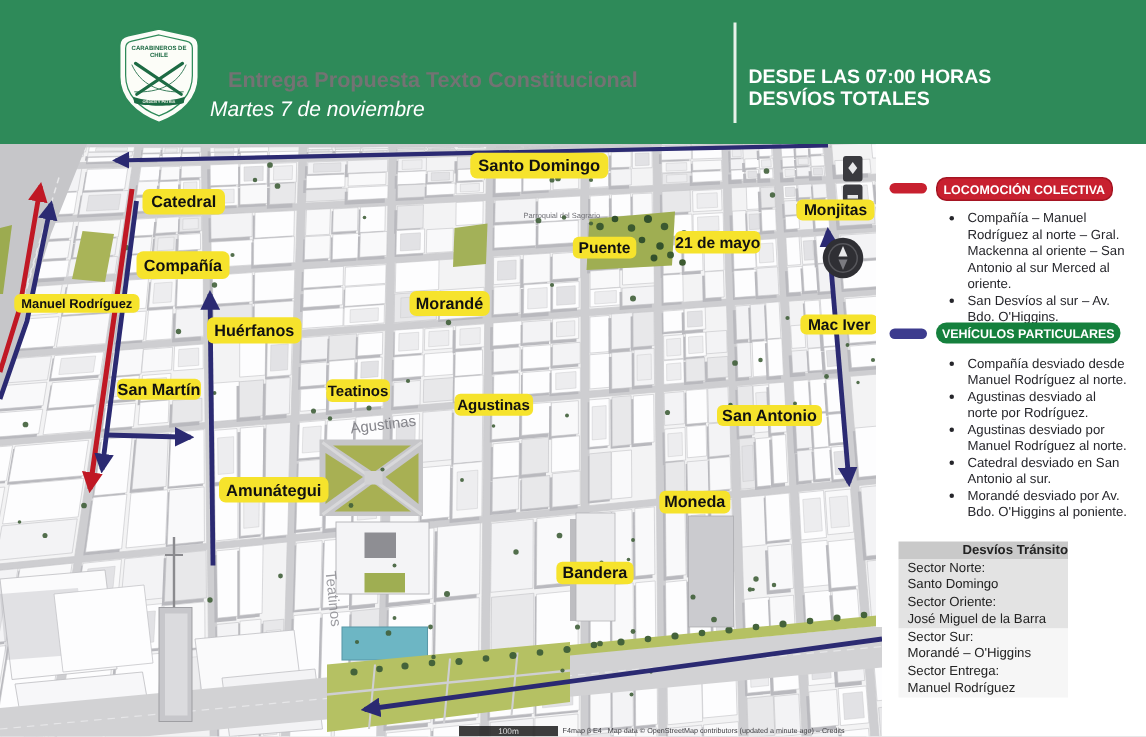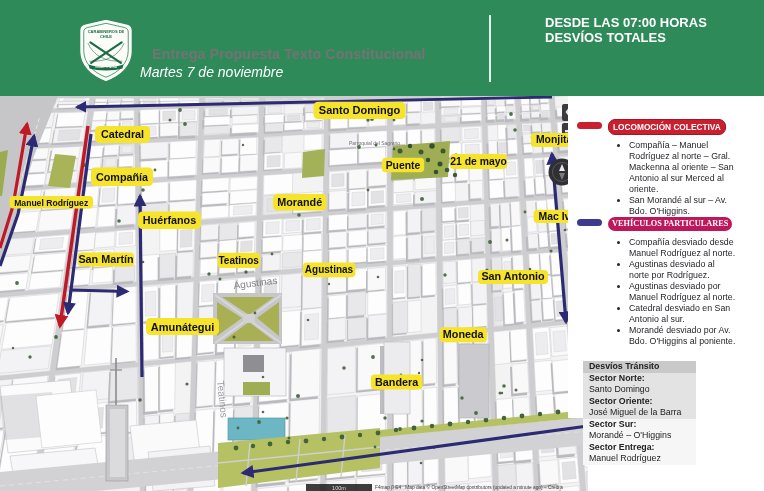--- a/index.html
+++ b/index.html
@@ -1,22 +1,22 @@
 <!DOCTYPE html>
 <html><head>
 <meta charset="utf-8">
 <style>
   html,body{margin:0;padding:0;}
   body{width:764px;height:491px;overflow:hidden;font-family:"Liberation Sans",sans-serif;background:#fff;}
   .page{position:relative;width:764px;height:491px;overflow:hidden;}
   .hdr{position:absolute;left:0;top:0;width:764px;height:96px;background:#2e8a59;}
   .map{position:absolute;left:0;top:96px;width:588px;height:395px;}
-  .side{position:absolute;left:568px;top:96px;width:176px;height:322px;background:#fff;}
+  .side{position:absolute;left:584px;top:96px;width:176px;height:322px;background:#fff;}
   .pill{display:inline-block;white-space:nowrap;color:#fff;font-weight:bold;font-size:8.3px;padding:1.5px 4px;border-radius:7px;line-height:10.5px;}
-  .b{font-weight:bold;}
+  .b{font-weight:normal;}
   ul.lst{margin:0;padding:0 0 0 13px;font-size:8.8px;line-height:11px;color:#26262b;}
   ul.lst li{margin-bottom:0;margin-left:43px;}
 </style>
 </head>
 <body>
 <div class="page">
 
 <div class="hdr"></div>
 
 <svg style="position:absolute;left:78px;top:18px" width="56" height="65" viewBox="0 0 68 78">
@@ -34,21 +34,21 @@
   <text x="34" y="60.8" text-anchor="middle" font-size="3.2" font-weight="bold" fill="#f5f5ee" font-family="Liberation Sans,sans-serif">ORDEN Y PATRIA</text>
 </svg>
 
 
 <div style="position:absolute;left:152px;top:46px;color:#737373;font-size:14.4px;font-weight:bold;">Entrega Propuesta Texto Constitucional</div>
 
 <div style="position:absolute;left:140px;top:63.5px;color:#fff;font-size:14px;font-style:italic;">Martes 7 de noviembre</div>
 
 <div style="position:absolute;left:489px;top:15px;width:1.5px;height:67px;background:#e8f2ea;"></div>
 
-<div style="position:absolute;left:499px;top:16px;color:#fff;font-size:13px;font-weight:bold;line-height:14.5px;margin-left:46px;">DESDE LAS 07:00 HORAS<br>DESVÍOS TOTALES</div>
+<div style="position:absolute;left:499px;top:44px;color:#fff;font-size:13px;font-weight:bold;line-height:14.5px;">DESDE LAS 07:00 HORAS<br>DESVÍOS TOTALES</div>
 
 <svg class="map" width="588" height="395" viewBox="0 0 588 395">
 
   <rect x="0" y="0" width="588" height="395" fill="#ceced1"></rect>
 
   <g>
 <polygon points="-1.9,2.2 90.0,1.8 88.6,11.4 -4.3,14.0" fill="#f3f3f4" stroke="#cccccf" stroke-width="0.5"></polygon>
 <polygon points="-2.4,4.8 25.8,4.7 25.2,8.0 -3.1,8.3" fill="#b9b9be"></polygon>
 <polygon points="-0.8,2.5 27.3,2.3 26.7,5.6 -1.5,6.0" fill="#f9f9fa" stroke="#c2c2c6" stroke-width="0.4"></polygon>
 <polygon points="3.3,3.0 23.0,2.8 22.6,5.2 2.8,5.4" fill="#e2e2e5" stroke="#c6c6ca" stroke-width="0.3"></polygon>
@@ -1544,36 +1544,36 @@
 
 </svg>
 
 <div class="side">
 
   <div style="position:absolute;left:9px;top:26px;width:25px;height:7px;border-radius:4px;background:#c8202f;"></div>
   <div style="position:absolute;left:40px;top:19.5px;"><span class="pill" style="background:#c8202f;border:1px solid #a51523;">LOCOMOCIÓN COLECTIVA</span></div>
 
   <ul class="lst" style="position:absolute;left:5px;top:44px;width:150px;">
     <li>Compañía – Manuel Rodríguez al norte – Gral. Mackenna al oriente – San Antonio al sur Merced al oriente.</li>
-    <li>San Morandé al sur – Av. Bdo. O'Higgins.</li>
+    <li>San Desvíos al sur – Av. Bdo. O'Higgins.</li>
   </ul>
 
   <div style="position:absolute;left:9px;top:123px;width:25px;height:7px;border-radius:4px;background:#3c3b8e;"></div>
-  <div style="position:absolute;left:40px;top:115.5px;"><span class="pill" style="background:#be185d;font-family:Liberation Serif, serif;">VEHÍCULOS PARTICULARES</span></div>
+  <div style="position:absolute;left:40px;top:115.5px;"><span class="pill" style="background:#15803d;">VEHÍCULOS PARTICULARES</span></div>
 
   <ul class="lst" style="position:absolute;left:5px;top:141px;width:150px;">
     <li>Compañía desviado desde Manuel Rodríguez al norte.</li>
     <li>Agustinas desviado al norte por Rodríguez.</li>
     <li>Agustinas desviado por Manuel Rodríguez al norte.</li>
     <li>Catedral desviado en San Antonio al sur.</li>
     <li>Morandé desviado por Av. Bdo. O'Higgins al poniente.</li>
   </ul>
 
   <div style="position:absolute;left:15px;top:265px;width:113px;font-size:8.8px;line-height:11.5px;color:#222;">
-    <div style="background:#c9c9c9;padding:0 0 0 6px;font-weight:bold;height:11.5px;">Desvíos Tránsito</div>
+    <div style="background:#c9c9c9;padding:0 0 0 6px;font-weight:bold;height:11.5px;text-align:right;">Desvíos Tránsito</div>
     <div style="background:#e3e3e3;padding:0 0 0 6px;"><span class="b">Sector Norte:</span><br>Santo Domingo</div>
     <div style="background:#e3e3e3;padding:0 0 0 6px;"><span class="b">Sector Oriente:</span><br>José Miguel de la Barra</div>
     <div style="background:#f6f6f6;padding:0 0 0 6px;"><span class="b">Sector Sur:</span><br>Morandé – O'Higgins</div>
     <div style="background:#f6f6f6;padding:0 0 0 6px;"><span class="b">Sector Entrega:</span><br>Manuel Rodríguez</div>
   </div>
 </div>
 
 </div>
 
 </body></html>

